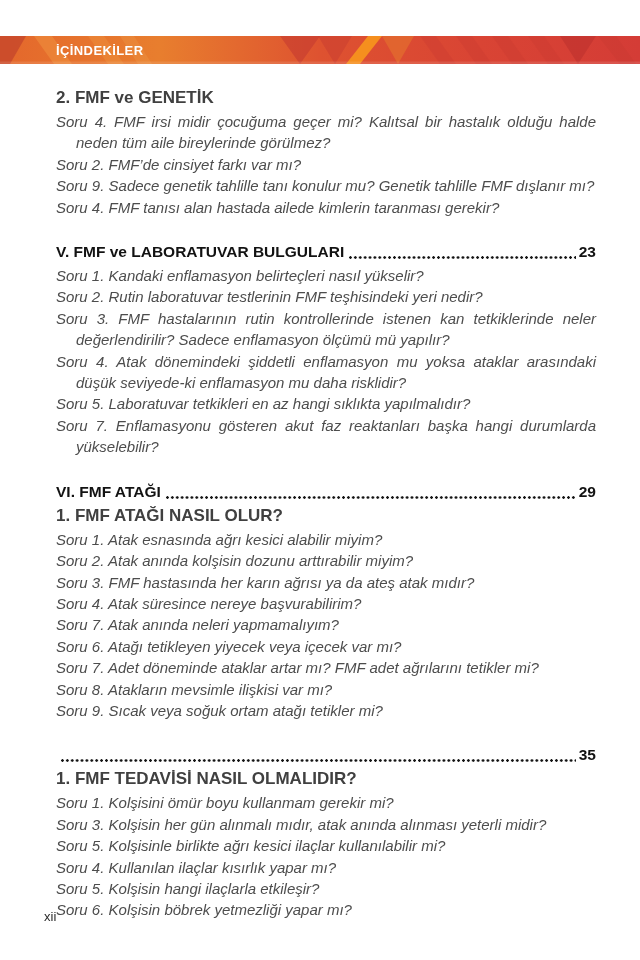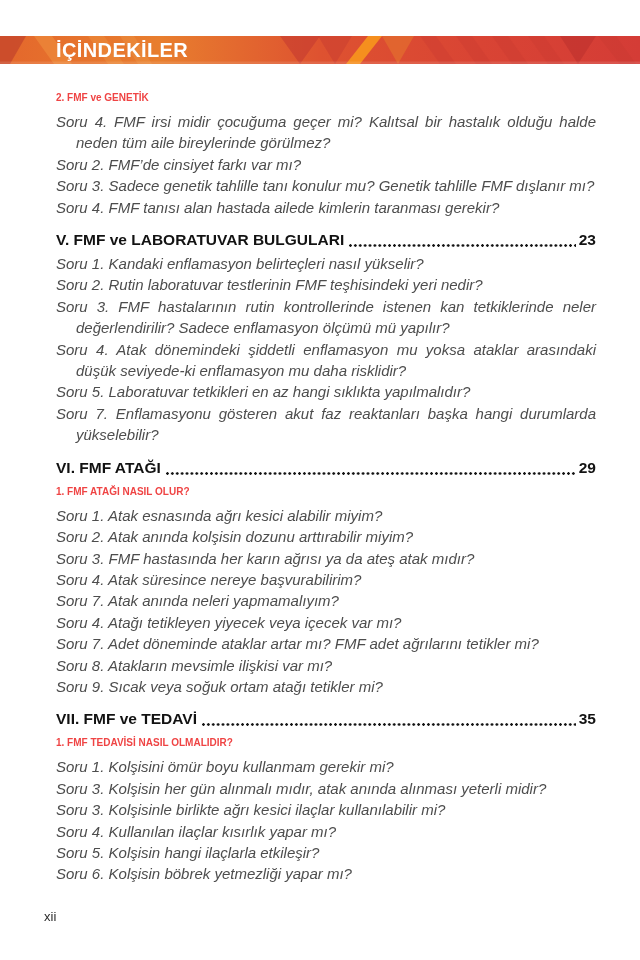--- a/index.html
+++ b/index.html
@@ -17,32 +17,32 @@
     top: 36px; left: 0;
     width: 640px; height: 28px;
   }
   .header-bar svg { position: absolute; inset: 0; display: block; }
   .header-title {
     position: absolute;
     left: 56px; top: 50%;
     transform: translateY(-50%);
     color: #ffffff;
     font-weight: bold;
-    font-size: 20px;
+    font-size: 13px;
     letter-spacing: 0.4px;
   }
 
   
   .content {
     position: absolute;
     top: 87px; left: 56px;
     width: 540px;
   }
   section { margin: 0; }
-  section.chapter-block { margin-top: 11px; }
+  section.chapter-block { margin-top: 23px; }
 
   .chapter-title {
     display: flex;
     align-items: flex-end;
     font-size: 15.5px;
     font-weight: bold;
     color: #121212;
     line-height: 22px;
     margin: 0 0 2px 0;
   }
@@ -52,23 +52,23 @@
     height: 22px;
     margin: 0 3px 0 4px;
     background-image: radial-gradient(circle, #141414 1.15px, transparent 1.5px);
     background-size: 4.9px 3px;
     background-repeat: repeat-x;
     background-position: left bottom 4px;
   }
   .page-num { white-space: nowrap; }
 
   .subhead {
-    font-size: 10px;
+    font-size: 17px;
     font-weight: bold;
-    color: #ef4444;
+    color: #404040;
     line-height: 22px;
     margin: 0 0 2px 0;
   }
 
   ul.questions { list-style: none; margin: 0; padding: 0; }
   .question {
     font-style: italic;
     font-size: 15px;
     line-height: 21.4px;
     color: #4d4d4d;
@@ -125,21 +125,21 @@
     <span class="header-title">İÇİNDEKİLER</span>
   </div>
 
   <div class="content">
 
     <section>
       <h2 class="subhead">2. FMF ve GENETİK</h2>
       <ul class="questions">
           <li class="question">Soru 4. FMF irsi midir çocuğuma geçer mi? Kalıtsal bir hastalık olduğu halde neden tüm aile bireylerinde görülmez?</li>
           <li class="question">Soru 2. FMF’de cinsiyet farkı var mı?</li>
-          <li class="question">Soru 3. Sadece genetik tahlille tanı konulur mu? Genetik tahlille FMF dışlanır mı?</li>
+          <li class="question">Soru 9. Sadece genetik tahlille tanı konulur mu? Genetik tahlille FMF dışlanır mı?</li>
           <li class="question">Soru 4. FMF tanısı alan hastada ailede kimlerin taranması gerekir?</li>
         </ul>
     </section>
 
     <section class="chapter-block">
       <h2 class="chapter-title">
         <span class="title-text">V. FMF ve LABORATUVAR BULGULARI</span>
         <span class="leader"></span>
         <span class="page-num">23</span>
       </h2>
@@ -159,38 +159,37 @@
         <span class="leader"></span>
         <span class="page-num">29</span>
       </h2>
       <h3 class="subhead">1. FMF ATAĞI NASIL OLUR?</h3>
       <ul class="questions">
           <li class="question">Soru 1. Atak esnasında ağrı kesici alabilir miyim?</li>
           <li class="question">Soru 2. Atak anında kolşisin dozunu arttırabilir miyim?</li>
           <li class="question">Soru 3. FMF hastasında her karın ağrısı ya da ateş atak mıdır?</li>
           <li class="question">Soru 4. Atak süresince nereye başvurabilirim?</li>
           <li class="question">Soru 7. Atak anında neleri yapmamalıyım?</li>
-          <li class="question">Soru 4. Atağı tetikleyen yiyecek veya içecek var mı?</li>
+          <li class="question">Soru 6. Atağı tetikleyen yiyecek veya içecek var mı?</li>
           <li class="question">Soru 7. Adet döneminde ataklar artar mı? FMF adet ağrılarını tetikler mi?</li>
           <li class="question">Soru 8. Atakların mevsimle ilişkisi var mı?</li>
           <li class="question">Soru 9. Sıcak veya soğuk ortam atağı tetikler mi?</li>
         </ul>
     </section>
 
     <section class="chapter-block">
       <h2 class="chapter-title">
-        <span class="title-text">VII. FMF ve TEDAVİ</span>
         <span class="leader"></span>
         <span class="page-num">35</span>
       </h2>
       <h3 class="subhead">1. FMF TEDAVİSİ NASIL OLMALIDIR?</h3>
       <ul class="questions">
           <li class="question">Soru 1. Kolşisini ömür boyu kullanmam gerekir mi?</li>
           <li class="question">Soru 3. Kolşisin her gün alınmalı mıdır, atak anında alınması yeterli midir?</li>
-          <li class="question">Soru 3. Kolşisinle birlikte ağrı kesici ilaçlar kullanılabilir mi?</li>
+          <li class="question">Soru 5. Kolşisinle birlikte ağrı kesici ilaçlar kullanılabilir mi?</li>
           <li class="question">Soru 4. Kullanılan ilaçlar kısırlık yapar mı?</li>
           <li class="question">Soru 5. Kolşisin hangi ilaçlarla etkileşir?</li>
           <li class="question">Soru 6. Kolşisin böbrek yetmezliği yapar mı?</li>
         </ul>
     </section>
 
   </div>
 
   <div class="footer">xii</div>
 

